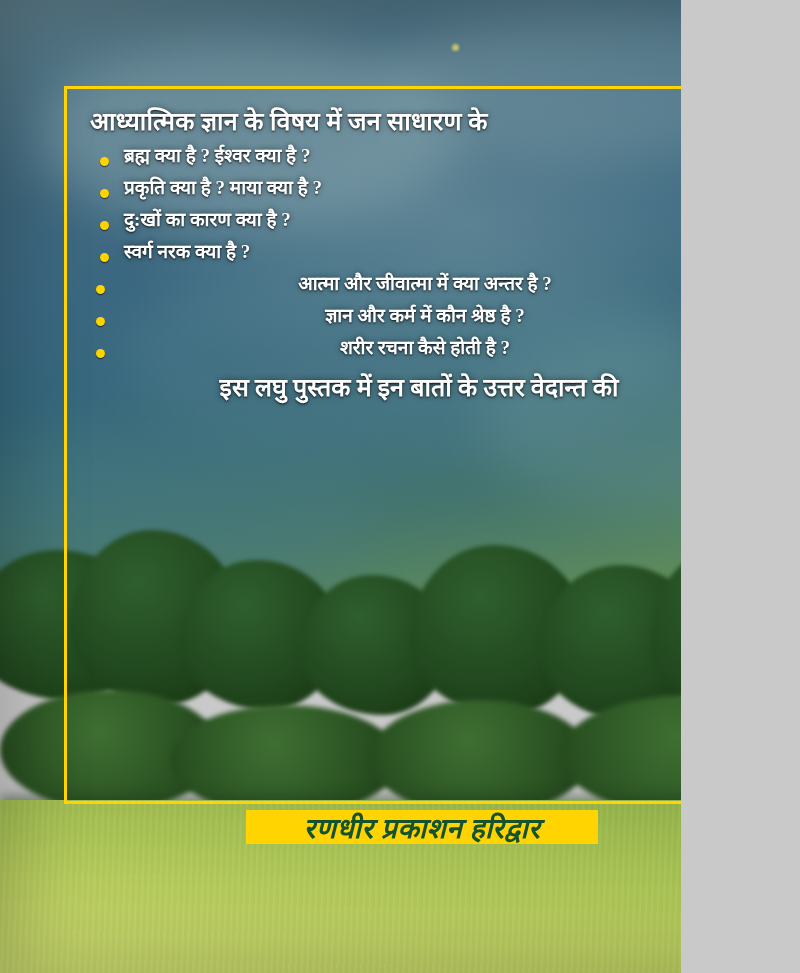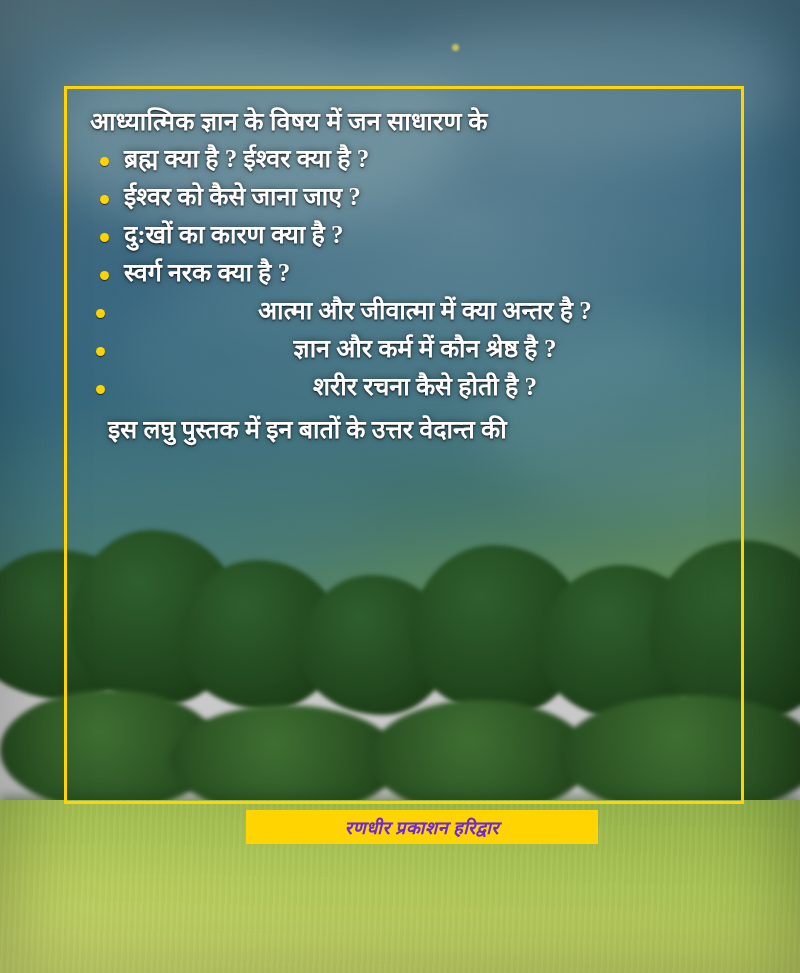--- a/index.html
+++ b/index.html
@@ -12,21 +12,21 @@
     height: 973px;
     overflow: hidden;
     font-family: "Liberation Sans", sans-serif;
   }
 
   
   #cover {
     position: absolute;
     left: 0;
     top: 0;
-    width: 800px;
+    width: 681px;
     height: 973px;
     overflow: hidden;
   }
 
   
   .sky {
     position: absolute;
     left: 0; top: 0;
     width: 800px; height: 660px;
     background:
@@ -135,21 +135,21 @@
   }
   .intro .ln { display: block; }
 
   ul.questions {
     list-style: none;
     margin: 0;
     padding: 0;
   }
   ul.questions li {
     position: relative;
-    font-size: 25px;
+    font-size: 19px;
     line-height: 1.0;
     font-weight: 600;
     padding: 0 0 0 34px;
     margin: 0 0 13px 0;
     white-space: nowrap;
   }
   ul.questions li .bullet {
     position: absolute;
     left: 10px;
     top: 11px;
@@ -164,41 +164,41 @@
   ul.questions li.indent-1 .bullet { left: 6px; }
   ul.questions li.indent-2 { padding-left: 26px; }
   ul.questions li.indent-2 .bullet { left: 2px; }
 
   .closing {
     font-size: 25px;
     line-height: 1.42;
     font-weight: 600;
     margin: 8px 0 0 0;
   }
-  .closing .ln { display: block; }
+  .closing .ln { display: block; text-align: center; }
   .closing .ln.first { padding-left: 18px; }
 
   
   #publisher {
     position: absolute;
     left: 246px;
     top: 810px;
     width: 352px;
     height: 34px;
     background: #ffd400;
     display: flex;
     align-items: center;
     justify-content: center;
   }
   #publisher .pub-text {
-    color: #6d28d9;
+    color: #14532d;
     font-family: "Liberation Serif", serif;
     font-style: italic;
     font-weight: 700;
-    font-size: 18px;
+    font-size: 28px;
     letter-spacing: .5px;
     white-space: nowrap;
   }
 </style>
 </head>
 <body>
 
 <div id="cover">
 
   <div class="sky"></div>
@@ -236,21 +236,21 @@
       <span class="ln">आध्यात्मिक ज्ञान के विषय में जन साधारण के</span>
     </p>
 
     <ul class="questions">
       <li class="indent-0">
         <span class="bullet"></span>
         <span>ब्रह्म क्या है ?   ईश्वर क्या है ?</span>
       </li>
       <li class="indent-0">
         <span class="bullet"></span>
-        <span>ईश्वर को कैसे जाना जाए ?</span>
+        <span>प्रकृति क्या है ? माया क्या है ?</span>
       </li>
       <li class="indent-0">
         <span class="bullet"></span>
         <span>दु:खों का कारण क्या है ?</span>
       </li>
       <li class="indent-0">
         <span class="bullet"></span>
         <span>स्वर्ग नरक क्या है ?</span>
       </li>
       <li class="indent-1">

